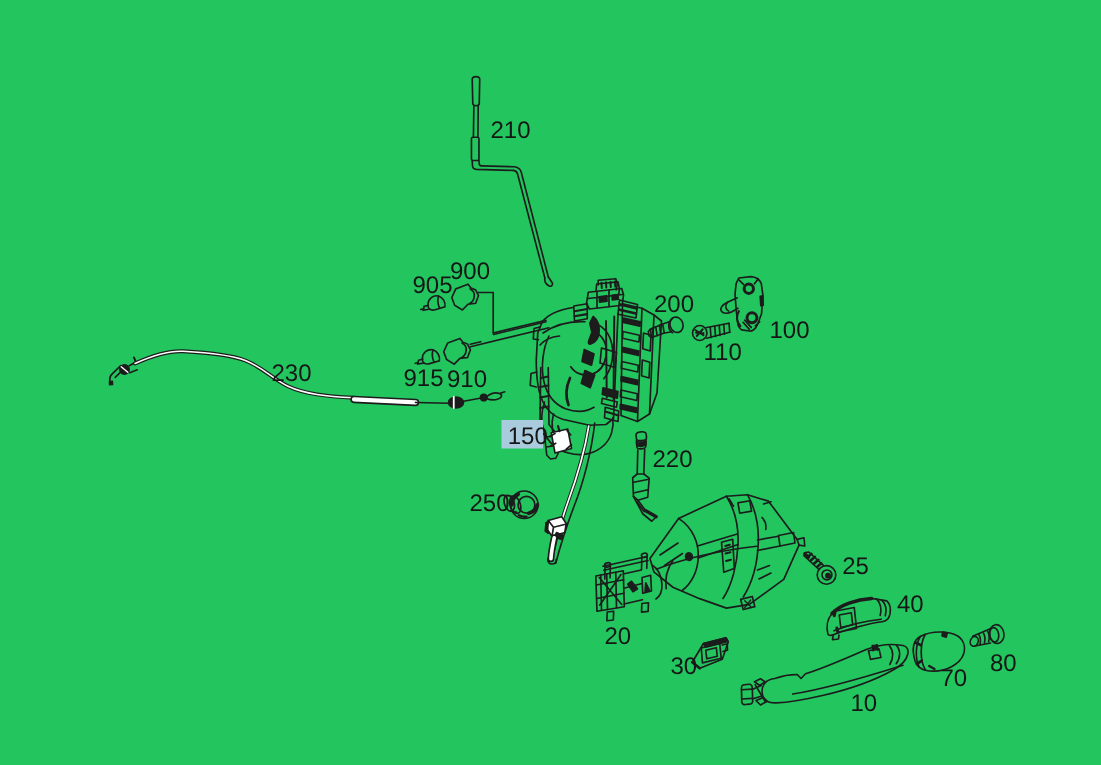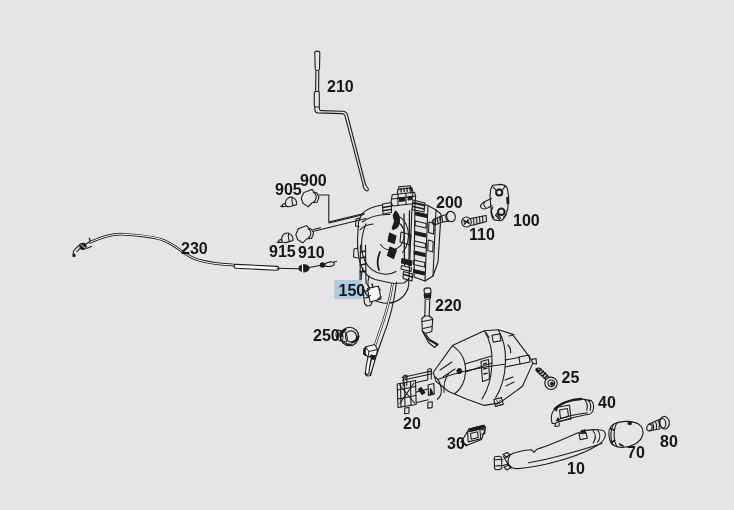--- a/index.html
+++ b/index.html
@@ -1,16 +1,16 @@
 <!DOCTYPE html>
 <html><head>
 <meta charset="utf-8">
 <style>
   html,body{margin:0;padding:0;background:#ffffff;}
-  .wrap{width:734px;height:510px;position:relative;overflow:hidden;background:#e5e5e5;font-weight:bold;}
+  .wrap{width:734px;height:510px;position:relative;overflow:hidden;background:#22c55e;}
   svg{position:absolute;left:0;top:0;transform:translateZ(0);will-change:transform;}
   text{font-family:"Liberation Sans",sans-serif;font-size:16px;fill:#161616;}
 </style>
 </head>
 <body>
 <div class="wrap">
 <svg width="734" height="510" viewBox="0 0 734 510">
 <g stroke="#1c1c1c" stroke-width="1.1" fill="none" stroke-linecap="round" stroke-linejoin="round">
 
 <g id="rod210">

